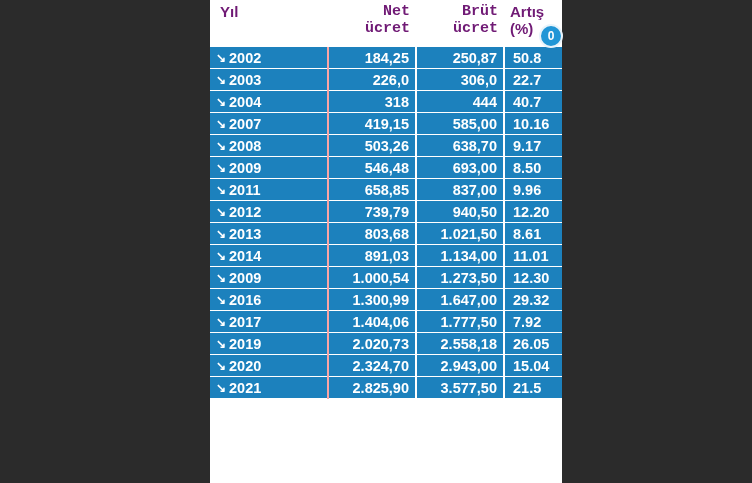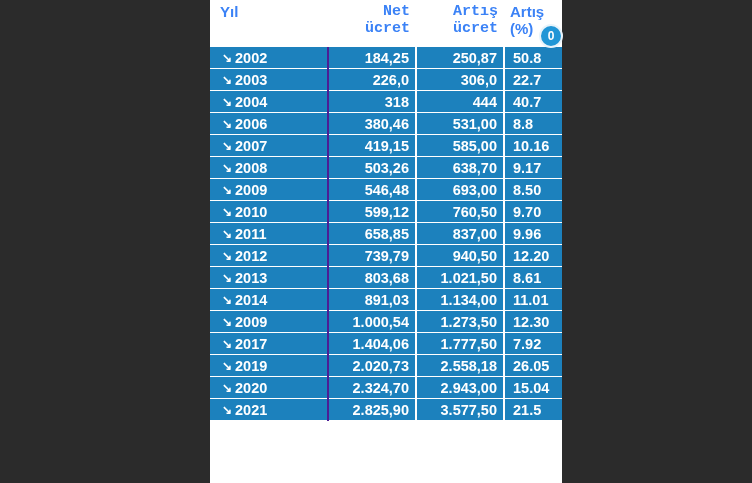--- a/index.html
+++ b/index.html
@@ -33,21 +33,21 @@
     width: 352px;
     table-layout: fixed;
   }
   table.wage col.c-year  { width: 118px; }
   table.wage col.c-net   { width: 88px; }
   table.wage col.c-gross { width: 88px; }
   table.wage col.c-inc   { width: 58px; }
 
   thead th {
     background: #ffffff;
-    color: #3b82f6;
+    color: #701a75;
     font-size: 15px;
     font-weight: bold;
     padding: 4px 6px 10px 6px;
     vertical-align: top;
     line-height: 1.1;
   }
   thead th.h-year { text-align: left; padding-left: 10px; }
   thead th.h-num  { text-align: right; font-family: Liberation Mono, monospace; }
   thead th.h-inc  { text-align: left; padding-left: 6px; }
 
@@ -58,22 +58,22 @@
     background: #1c81bd;
     padding: 1px 6px;
     height: 19px;
     border-bottom: 1px solid #ffffff;
     border-right: 2px solid #ffffff;
     white-space: nowrap;
     overflow: hidden;
   }
   tbody td.year {
     text-align: left;
-    padding-left: 12px;
-    border-right: 2px solid #4c1d95;
+    padding-left: 6px;
+    border-right: 2px solid #fca5a5;
   }
   tbody td.num {
     text-align: right;
   }
   tbody td.inc {
     text-align: left;
     padding-left: 8px;
     border-right: none;
   }
   .arrow {
@@ -111,21 +111,21 @@
       <colgroup>
         <col class="c-year">
         <col class="c-net">
         <col class="c-gross">
         <col class="c-inc">
       </colgroup>
       <thead>
         <tr>
           <th class="h-year">Yıl</th>
           <th class="h-num">Net ücret</th>
-          <th class="h-num">Artış ücret</th>
+          <th class="h-num">Brüt ücret</th>
           <th class="h-inc">Artış (%)</th>
         </tr>
       </thead>
       <tbody id="tbody">
           <tr>
             <td class="year"><span class="arrow">↘</span><span>2002</span></td>
             <td class="num">184,25</td>
             <td class="num">250,87</td>
             <td class="inc">50.8</td>
           </tr>
@@ -135,50 +135,38 @@
             <td class="num">306,0</td>
             <td class="inc">22.7</td>
           </tr>
           <tr>
             <td class="year"><span class="arrow">↘</span><span>2004</span></td>
             <td class="num">318</td>
             <td class="num">444</td>
             <td class="inc">40.7</td>
           </tr>
           <tr>
-            <td class="year"><span class="arrow">↘</span><span>2006</span></td>
-            <td class="num">380,46</td>
-            <td class="num">531,00</td>
-            <td class="inc">8.8</td>
-          </tr>
-          <tr>
             <td class="year"><span class="arrow">↘</span><span>2007</span></td>
             <td class="num">419,15</td>
             <td class="num">585,00</td>
             <td class="inc">10.16</td>
           </tr>
           <tr>
             <td class="year"><span class="arrow">↘</span><span>2008</span></td>
             <td class="num">503,26</td>
             <td class="num">638,70</td>
             <td class="inc">9.17</td>
           </tr>
           <tr>
             <td class="year"><span class="arrow">↘</span><span>2009</span></td>
             <td class="num">546,48</td>
             <td class="num">693,00</td>
             <td class="inc">8.50</td>
           </tr>
           <tr>
-            <td class="year"><span class="arrow">↘</span><span>2010</span></td>
-            <td class="num">599,12</td>
-            <td class="num">760,50</td>
-            <td class="inc">9.70</td>
-          </tr>
-          <tr>
             <td class="year"><span class="arrow">↘</span><span>2011</span></td>
             <td class="num">658,85</td>
             <td class="num">837,00</td>
             <td class="inc">9.96</td>
           </tr>
           <tr>
             <td class="year"><span class="arrow">↘</span><span>2012</span></td>
             <td class="num">739,79</td>
             <td class="num">940,50</td>
             <td class="inc">12.20</td>
@@ -195,20 +183,26 @@
             <td class="num">1.134,00</td>
             <td class="inc">11.01</td>
           </tr>
           <tr>
             <td class="year"><span class="arrow">↘</span><span>2009</span></td>
             <td class="num">1.000,54</td>
             <td class="num">1.273,50</td>
             <td class="inc">12.30</td>
           </tr>
           <tr>
+            <td class="year"><span class="arrow">↘</span><span>2016</span></td>
+            <td class="num">1.300,99</td>
+            <td class="num">1.647,00</td>
+            <td class="inc">29.32</td>
+          </tr>
+          <tr>
             <td class="year"><span class="arrow">↘</span><span>2017</span></td>
             <td class="num">1.404,06</td>
             <td class="num">1.777,50</td>
             <td class="inc">7.92</td>
           </tr>
           <tr>
             <td class="year"><span class="arrow">↘</span><span>2019</span></td>
             <td class="num">2.020,73</td>
             <td class="num">2.558,18</td>
             <td class="inc">26.05</td>

